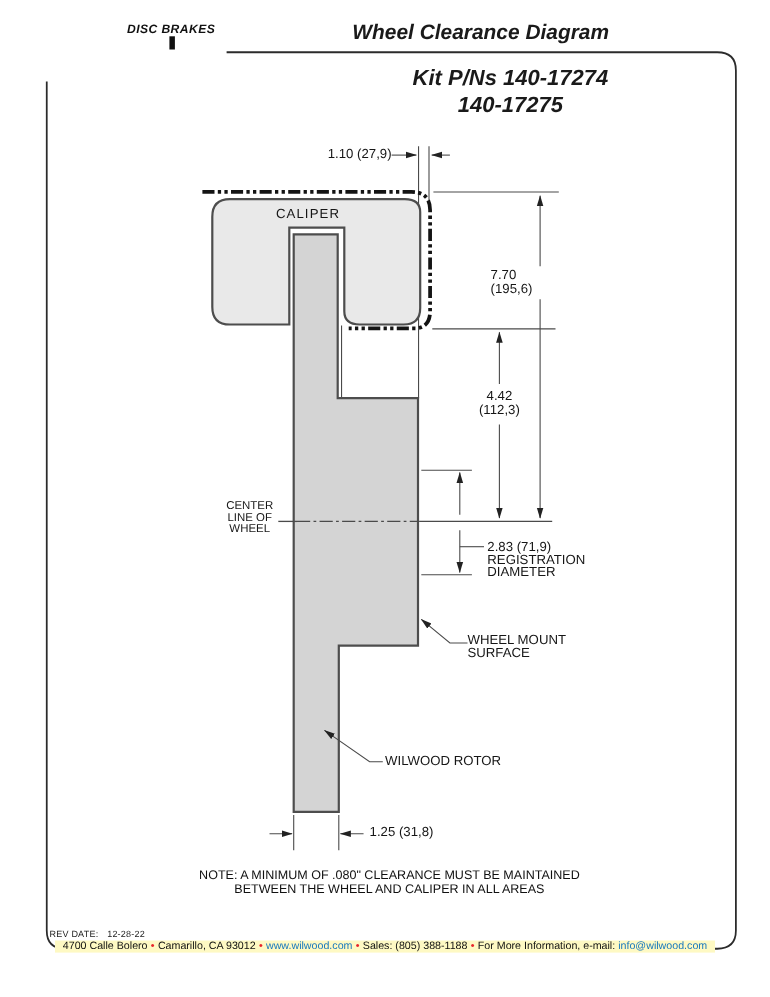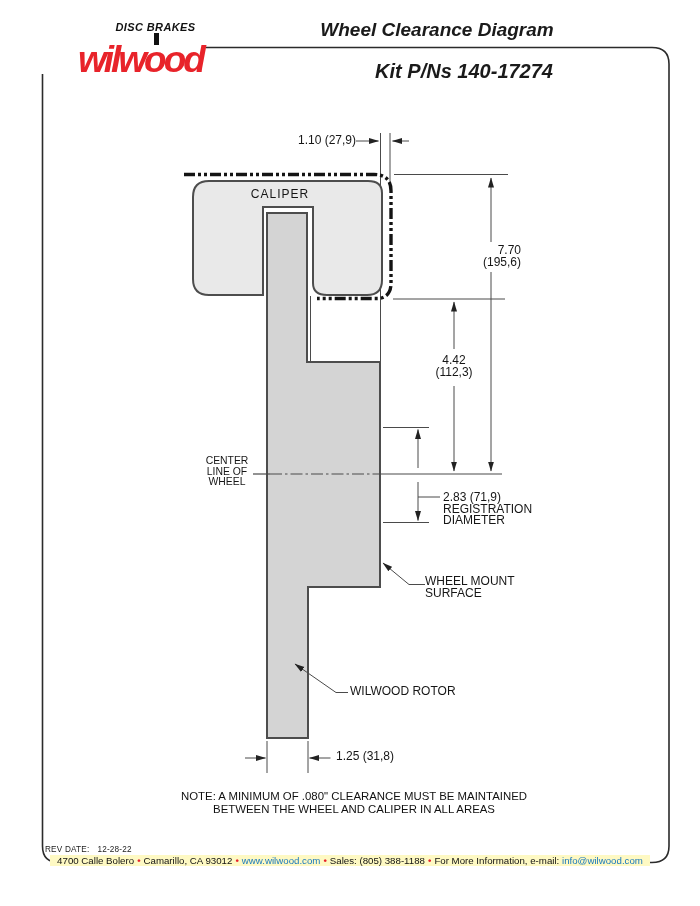--- a/index.html
+++ b/index.html
@@ -16,21 +16,21 @@
                letter-spacing:-3px;line-height:34px;margin-top:-2px;white-space:nowrap;}
   
   .title{left:306px;top:19px;width:262px;text-align:center;font-size:19px;
          font-weight:bold;font-style:italic;white-space:nowrap;}
   .kit{right:147px;top:59px;text-align:center;font-size:20px;font-weight:bold;
        font-style:italic;line-height:25px;white-space:nowrap;}
   
   .lbl{font-size:12px;line-height:11.5px;white-space:nowrap;color:#161616;}
   .caliper-lbl{left:193px;top:189px;width:174px;text-align:center;letter-spacing:1px;}
   .dim-110{right:344px;top:135px;text-align:right;}
-  .dim-770{left:461px;top:245px;width:60px;text-align:right;}
+  .dim-770{left:446px;top:245px;width:60px;text-align:left;}
   .dim-442{left:424px;top:355px;width:60px;text-align:center;}
   .centerline-lbl{left:197px;top:456px;width:60px;text-align:center;line-height:10.5px;font-size:10.4px;}
   .dim-283{left:443px;top:492px;}
   .wheel-mount{left:425px;top:576px;}
   .rotor-lbl{left:350px;top:686px;}
   .dim-125{left:336px;top:751px;}
   
   .note{left:104px;top:790px;width:500px;text-align:center;font-size:11.4px;line-height:13px;color:#111;}
   
   .footer{left:50px;top:855px;width:600px;text-align:center;font-size:9.7px;
@@ -100,26 +100,26 @@
     <path d="M 206 47.5 H 652 Q 669 47.5 669 64 V 846 Q 669 862.5 652 862.5 H 641"></path>
     <path d="M 77 862.5 H 59 Q 42.5 862.5 42.5 846 V 74"></path>
   </g>
 </svg>
 
 <div class="abs logo">
   <div class="logo-tagline">
     <span class="tg">DISC BRAKES</span>
     <span class="logo-tab"></span>
   </div>
-  <div class="logo-script">wilwood</div>
 </div>
 
 <div class="abs title">Wheel Clearance Diagram</div>
 <div class="abs kit">
   <div>Kit P/Ns 140-17274</div>
+  <div>140-17275</div>
 </div>
 
 <div class="abs lbl caliper-lbl">CALIPER</div>
 
 <div class="abs lbl dim-110">1.10 (27,9)</div>
 
 <div class="abs lbl dim-770">
   <div>7.70</div>
   <div>(195,6)</div>
 </div>

